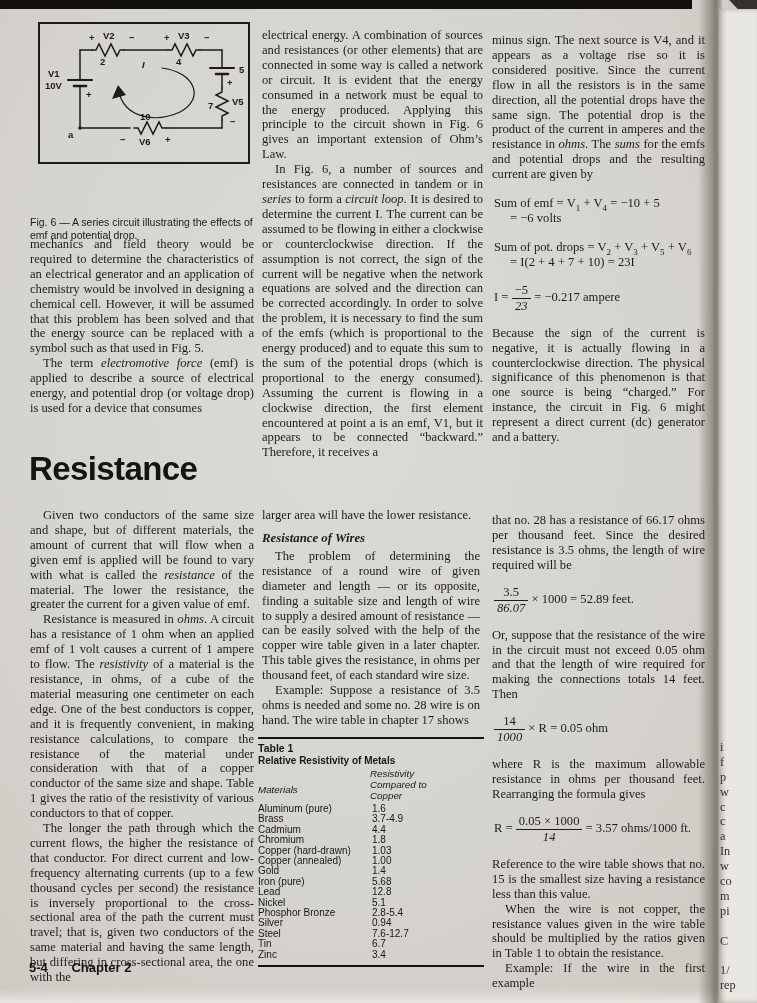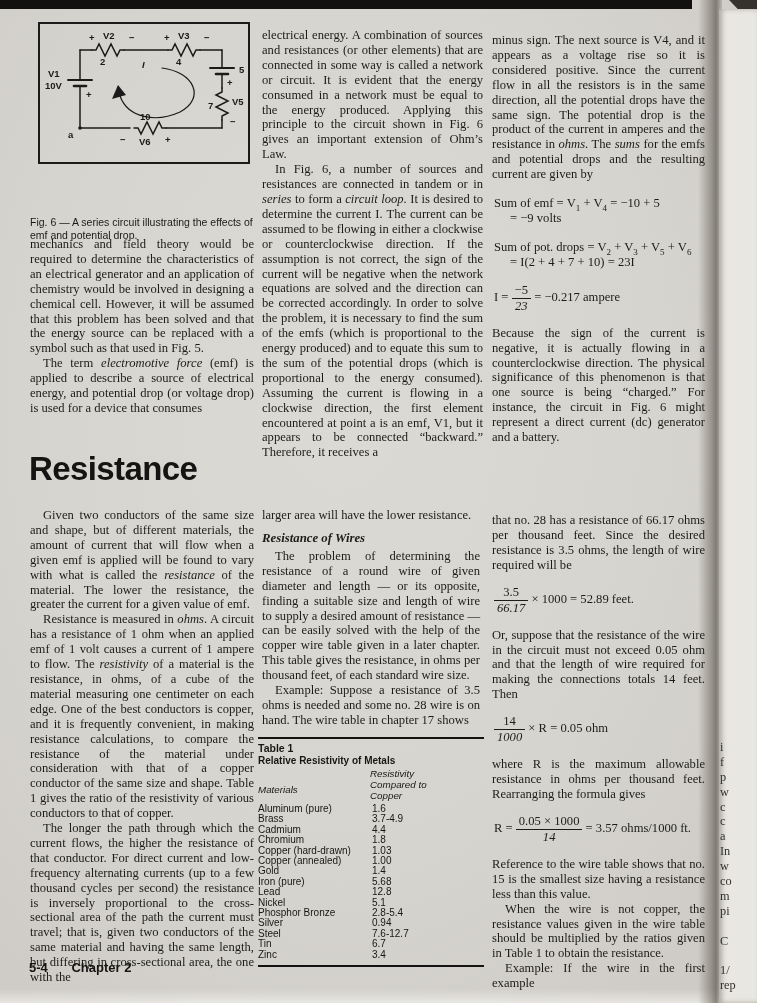--- a/index.html
+++ b/index.html
@@ -132,21 +132,21 @@
 
   <div class="col" style="left:262px;top:28px;width:221px;">
     <p>electrical energy. A combination of sources and resistances (or other elements) that are connected in some way is called a network or circuit. It is evident that the energy consumed in a network must be equal to the energy produced. Applying this principle to the circuit shown in Fig. 6 gives an important extension of Ohm’s Law.</p>
     <p class="indent">In Fig. 6, a number of sources and resistances are connected in tandem or in <i>series</i> to form a <i>circuit loop</i>. It is desired to determine the current I. The current can be assumed to be flowing in either a clockwise or counterclockwise direction. If the assumption is not correct, the sign of the current will be negative when the network equations are solved and the direction can be corrected accordingly. In order to solve the problem, it is necessary to find the sum of the emfs (which is proportional to the energy produced) and to equate this sum to the sum of the potential drops (which is proportional to the energy consumed). Assuming the current is flowing in a clockwise direction, the first element encountered at point a is an emf, V1, but it appears to be connected “backward.” Therefore, it receives a</p>
   </div>
 
   <div class="col" style="left:492px;top:33px;width:213px;">
     <p>minus sign. The next source is V4, and it appears as a voltage rise so it is considered positive. Since the current flow in all the resistors is in the same direction, all the potential drops have the same sign. The potential drop is the product of the current in amperes and the resistance in <i>ohms</i>. The <i>sums</i> for the emfs and potential drops and the resulting current are given by</p>
     <div class="eq">
       <span>Sum of emf = V<sub>1</sub> + V<sub>4</sub> = −10 + 5</span>
-      <span class="cont">= −9 volts</span>
+      <span class="cont">= −6 volts</span>
     </div>
     <div class="eq">
       <span>Sum of pot. drops = V<sub>2</sub> + V<sub>3</sub> + V<sub>5</sub> + V<sub>6</sub></span>
       <span class="cont">= I(2 + 4 + 7 + 10) = 23I</span>
     </div>
     <div class="eq-frac">
       <span>I =</span>
       <span class="frac"><span class="num">−5</span><span class="den">23</span></span>
       <span>= −0.217 ampere</span>
     </div>
@@ -165,21 +165,21 @@
     <p>larger area will have the lower resistance.</p>
     <div class="subhead">Resistance of Wires</div>
     <p class="indent">The problem of determining the resistance of a round wire of given diameter and length — or its opposite, finding a suitable size and length of wire to supply a desired amount of resistance — can be easily solved with the help of the copper wire table given in a later chapter. This table gives the resistance, in ohms per thousand feet, of each standard wire size.</p>
     <p class="indent">Example: Suppose a resistance of 3.5 ohms is needed and some no. 28 wire is on hand. The wire table in chapter 17 shows</p>
   </div>
 
   <div class="col" style="left:492px;top:513px;width:213px;">
     <p>that no. 28 has a resistance of 66.17 ohms per thousand feet. Since the desired resistance is 3.5 ohms, the length of wire required will be</p>
     <div class="eq-frac">
       <span></span>
-      <span class="frac"><span class="num">3.5</span><span class="den">66.17</span></span>
+      <span class="frac"><span class="num">3.5</span><span class="den">86.07</span></span>
       <span>× 1000 = 52.89 feet.</span>
     </div>
     <p>Or, suppose that the resistance of the wire in the circuit must not exceed 0.05 ohm and that the length of wire required for making the connections totals 14 feet. Then</p>
     <div class="eq-frac">
       <span></span>
       <span class="frac"><span class="num">14</span><span class="den">1000</span></span>
       <span>× R = 0.05 ohm</span>
     </div>
     <p>where R is the maximum allowable resistance in ohms per thousand feet. Rearranging the formula gives</p>
     <div class="eq-frac">

